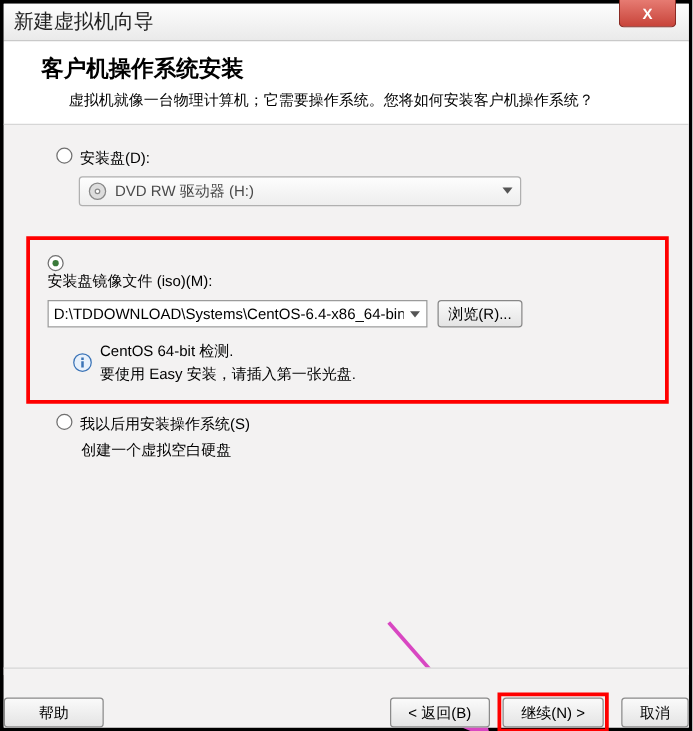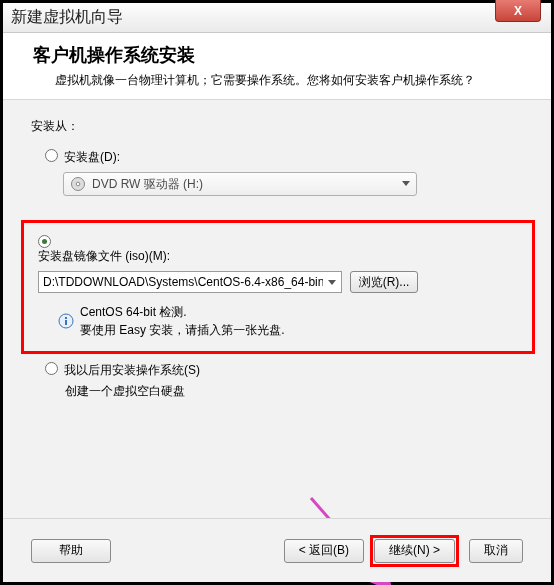--- a/index.html
+++ b/index.html
@@ -23,21 +23,21 @@
   .select-box .arrow { position: absolute; right: 6px; top: 8px; width: 0; height: 0; border-left: 4px solid transparent; border-right: 4px solid transparent; border-top: 5px solid #555; }
   .red-box { border: 3px solid #f00; padding: 12px 10px 12px 10px; margin: 0 -8px 8px -10px; }
   .iso-row { display: flex; align-items: center; gap: 8px; margin-top: 6px; margin-left: 4px; }
   .iso-input { flex: 0 0 304px; height: 22px; border: 1px solid #9b9b9b; background: #fff; padding: 0 4px; font-size: 12px; font-family: inherit; display:flex; align-items:center; position:relative; }
   .iso-input .arrow { position:absolute; right:5px; top:8px; width:0; height:0; border-left:4px solid transparent; border-right:4px solid transparent; border-top:5px solid #555; }
   .browse-btn { width: 68px; height: 22px; border: 1px solid #888; background: linear-gradient(#fafafa,#e4e4e4); border-radius: 3px; font-size: 12px; cursor: pointer; }
   .info-row { display: flex; gap: 6px; margin-top: 10px; margin-left: 24px; align-items: center; line-height: 1.5; }
   .info-icon { width: 16px; height: 16px; flex-shrink: 0; }
   .later-block { margin-left: 14px; margin-top: 0; }
   .later-sub { margin-left: 20px; margin-top: 4px; color: #000; }
-  .footer { position: absolute; left: 0; right: 0; bottom: 0; height: 64px; background: #f3f2f2; border-top: 1px solid #d6d6d6; display: flex; align-items: center; padding: 0 28px; gap: 10px; }
+  .footer { position: absolute; left: 0; right: 0; bottom: 0; height: 48px; background: #f3f2f2; border-top: 1px solid #d6d6d6; display: flex; align-items: flex-end; padding: 0 0; gap: 10px; }
   .btn { height: 24px; border: 1px solid #8a8a8a; background: linear-gradient(#fafafa,#e4e4e4); border-radius: 3px; font-size: 12px; padding: 0 14px; cursor: pointer; font-family: inherit; }
   .btn.help { width: 80px; }
   .spacer { flex: 1; }
   .next-wrap { position: relative; display:inline-block; }
   .next-highlight { position: absolute; top:-4px; left:-4px; right:-4px; bottom:-4px; border: 3px solid #f00; pointer-events:none; }
   
   .pink-arrow { position:absolute; left: 300px; top: 390px; width: 110px; height: 110px; }
 </style>
 </head>
 <body>
@@ -50,21 +50,20 @@
       <span>X</span>
     </div>
   </div>
 
   <div class="header">
     <div class="header-title">客户机操作系统安装</div>
     <div class="header-sub">虚拟机就像一台物理计算机；它需要操作系统。您将如何安装客户机操作系统？</div>
   </div>
 
   <div class="body">
-    <div class="install-from">安装从：</div>
 
     <div class="opt-block">
       <div class="opt-row">
         <span class="radio"></span>
         <span>安装盘(D):</span>
       </div>
       <div class="select-box">
         <span class="disc-icon">
           <svg viewBox="0 0 16 16">
               <circle cx="8" cy="8" r="6.5" fill="#ddd" stroke="#888"></circle>

